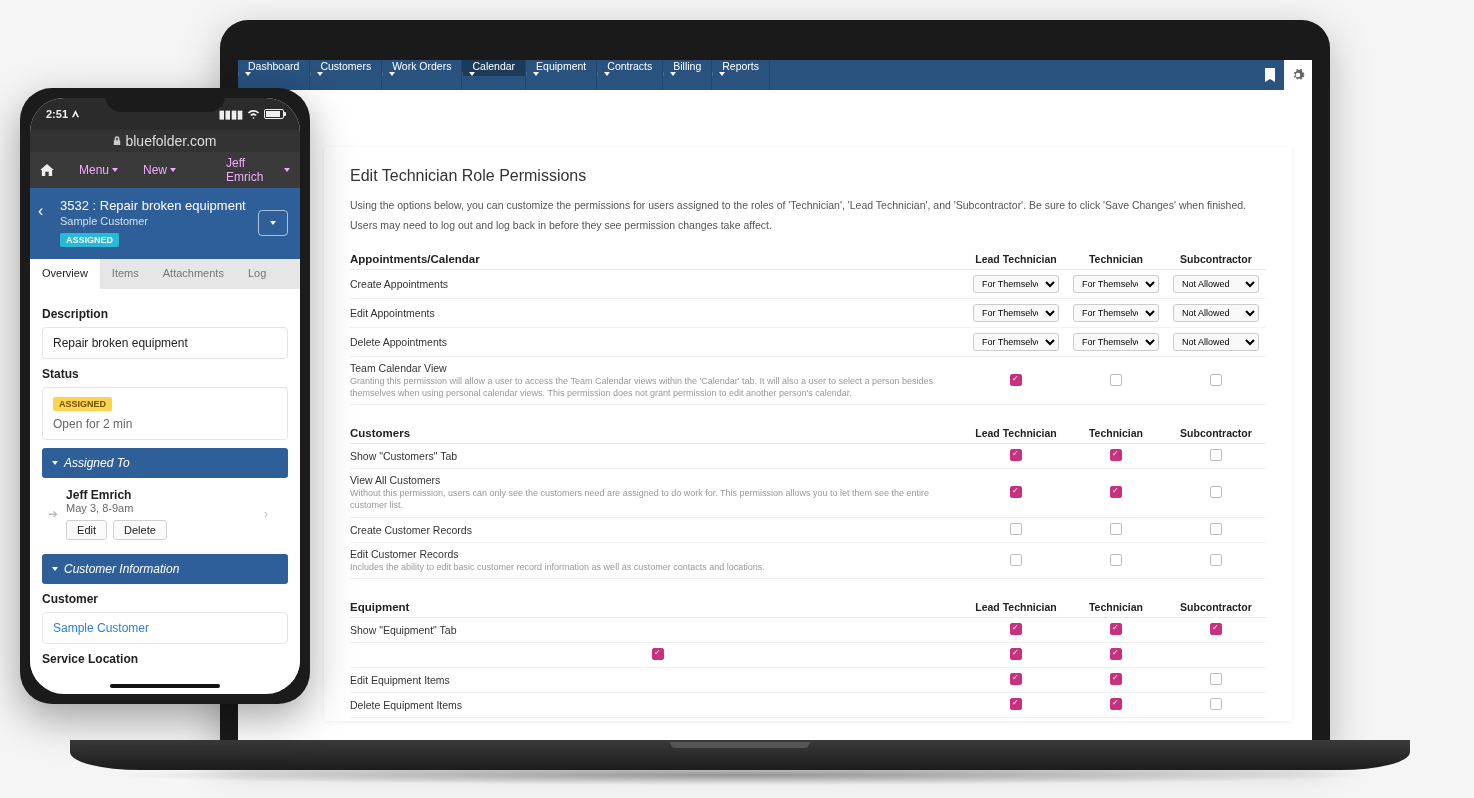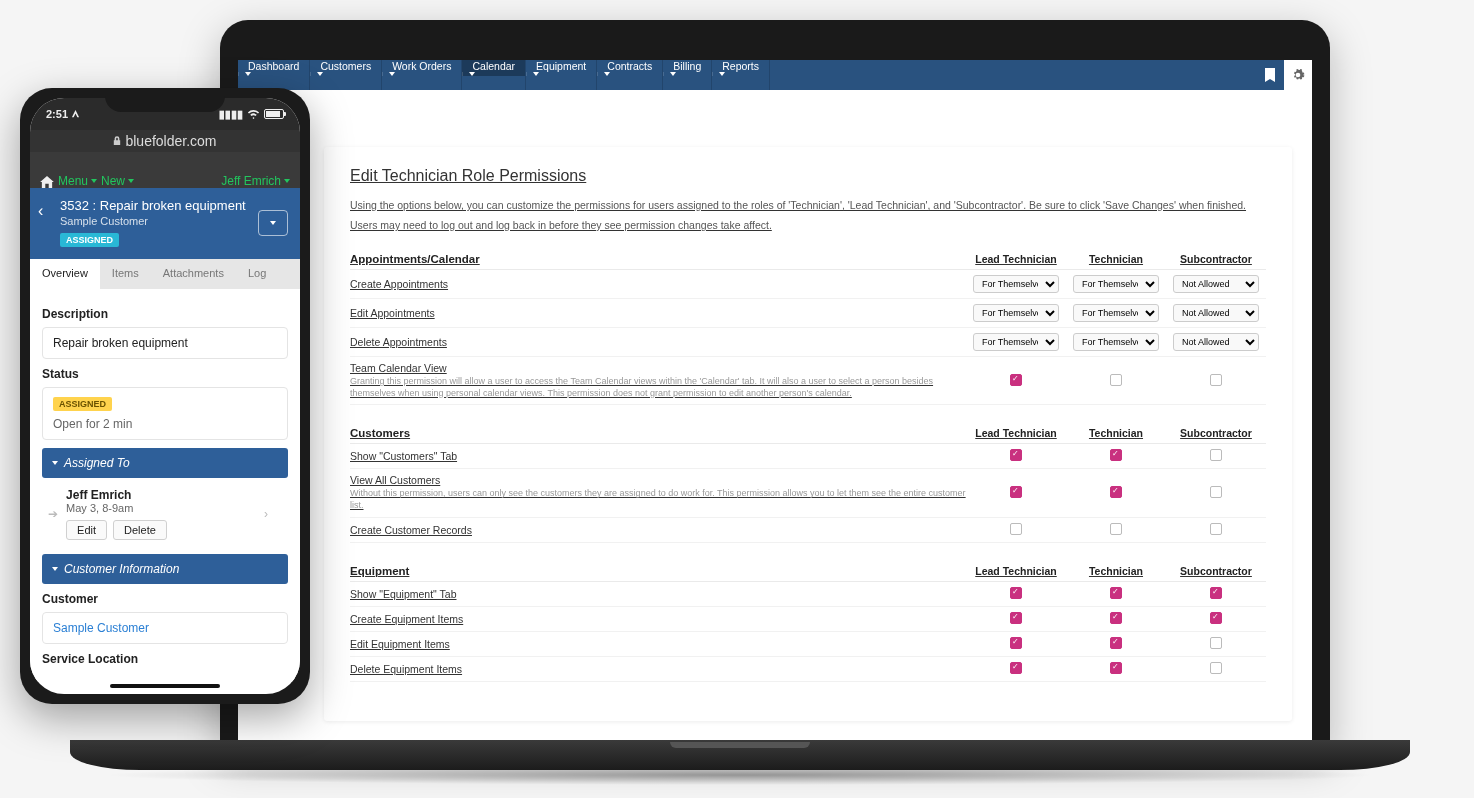--- a/index.html
+++ b/index.html
@@ -23,21 +23,21 @@
   .nav-icon-right { width:28px; display:flex; align-items:center; justify-content:center; cursor:pointer; }
   .nav-icon-right.gear { background:#fff; color:#555; }
 
   .page-header { font-size:18px; font-weight:700; padding:18px 26px; color:#333; }
 
   .page-body { display:flex; height:calc(100% - 30px - 56px); }
   .sidenav { width:86px; padding:6px 0; font-size:10.5px; color:#666; }
   .sidenav-item { padding:6px 10px; cursor:pointer; white-space:nowrap; }
   .sidenav-item.active { color:#1b6fb8; font-weight:600; }
 
-  .content { flex:1; background:#fff; margin:0 20px 20px 0; padding:20px 26px; overflow:auto; box-shadow:0 1px 4px rgba(0,0,0,.08); border-radius:3px;text-decoration:underline; }
+  .content { flex:1; background:#fff; margin:0 20px 20px 0; padding:20px 26px; overflow:auto; box-shadow:0 1px 4px rgba(0,0,0,.08); border-radius:3px; }
   .content h2 { font-size:16px; font-weight:400; color:#333; margin-bottom:14px; }
   .content p.help { font-size:10.5px; color:#555; margin-bottom:8px; }
 
   .perm-section { margin-top:22px; }
   .perm-head { display:grid; grid-template-columns: 1fr 100px 100px 100px; align-items:end; border-bottom:1px solid #eaeaea; padding-bottom:4px; }
   .perm-head .title { font-weight:700; font-size:11.5px; color:#222; }
   .perm-head .colh { font-weight:700; font-size:10.5px; text-align:center; color:#222; }
   .perm-row { display:grid; grid-template-columns: 1fr 100px 100px 100px; align-items:center; padding:5px 0; border-bottom:1px solid #f1f1f1; }
   .perm-row .label { font-size:10.5px; }
   .perm-row .sub { font-size:9px; color:#999; margin-top:2px; line-height:1.3; }
@@ -46,21 +46,21 @@
   .perm-chk { width:12px; height:12px; border:1px solid #bbb; border-radius:2px; display:inline-block; position:relative; background:#fff; }
   .perm-chk.checked { background:#c9307f; border-color:#c9307f; }
   .perm-chk.checked:after { content:"✓"; color:#fff; font-size:8px; position:absolute; left:1px; top:-1px; }
 
   
   .phone { position:absolute; left:20px; top:88px; width:290px; height:616px; border-radius:32px; background:#1b1b1b; padding:10px; box-shadow: 0 14px 40px rgba(0,0,0,.35); z-index:5; }
   .phone:before{content:"";position:absolute;left:50%;top:0;transform:translateX(-50%);width:120px;height:24px;background:#1b1b1b;border-radius:0 0 16px 16px;z-index:3;}
   .phone-screen { width:100%; height:100%; background:#fff; border-radius:34px; overflow:hidden; position:relative; font-size:12px; color:#222; }
   .ph-status { height:32px; background:#2b2b2b; color:#eee; display:flex; align-items:center; justify-content:space-between; padding:0 16px; font-size:11px; font-weight:600; }
   .ph-url { height:22px; background:#333; color:#ddd; display:flex; align-items:center; justify-content:center; gap:4px; font-size:14px; }
-  .ph-nav { height:36px; background:#3a3a3a; color:#22c55e; display:flex; align-items:flex-end; padding:0 10px; gap:4px; font-size:12px;}
+  .ph-nav { height:36px; background:#3a3a3a; color:#f0abfc; display:flex; align-items:center; padding:0 10px; gap:25px; font-size:12px;}
   .ph-nav .sp{flex:1;}
   .ph-nav span{cursor:pointer; display:flex; align-items:center; gap:3px;}
 
   .ph-hero { background:#2e5f99; color:#fff; padding:10px 12px 12px 12px; position:relative; }
   .ph-hero .back { position:absolute; left:8px; top:14px; font-size:16px; cursor:pointer; }
   .ph-hero .ttl { font-size:13px; font-weight:500; margin-left:18px; }
   .ph-hero .sub { font-size:11px; opacity:.8; margin-left:18px; margin-top:2px;}
   .badge { display:inline-block; background:#29b8d6; color:#fff; font-size:9px; font-weight:700; padding:2px 6px; border-radius:2px; margin-left:18px; margin-top:6px;}
   .hero-btn { position:absolute; right:12px; top:22px; width:30px; height:26px; border:1px solid rgba(255,255,255,.6); border-radius:4px; display:flex; align-items:center; justify-content:center; font-size:10px; cursor:pointer; }
 
@@ -229,29 +229,38 @@
                   <div>
                     <div class="label">Show "Customers" Tab</div>
                   </div>
                   <div class="perm-cell"><span class="perm-chk checked"></span></div>
                   <div class="perm-cell"><span class="perm-chk checked"></span></div>
                   <div class="perm-cell"><span class="perm-chk"></span></div>
                 </div>
                 <div class="perm-row">
                   <div>
                     <div class="label">View All Customers</div>
-                    <div class="sub">Without this permission, users can only see the customers they are assigned to do work for. This permission allows you to let them see the entire customer list.</div>
+                    <div class="sub">Without this permission, users can only see the customers need are assigned to do work for. This permission allows you to let them see the entire customer list.</div>
                   </div>
                   <div class="perm-cell"><span class="perm-chk checked"></span></div>
                   <div class="perm-cell"><span class="perm-chk checked"></span></div>
                   <div class="perm-cell"><span class="perm-chk"></span></div>
                 </div>
                 <div class="perm-row">
                   <div>
                     <div class="label">Create Customer Records</div>
+                  </div>
+                  <div class="perm-cell"><span class="perm-chk"></span></div>
+                  <div class="perm-cell"><span class="perm-chk"></span></div>
+                  <div class="perm-cell"><span class="perm-chk"></span></div>
+                </div>
+                <div class="perm-row">
+                  <div>
+                    <div class="label">Edit Customer Records</div>
+                    <div class="sub">Includes the ability to edit basic customer record information as well as customer contacts and locations.</div>
                   </div>
                   <div class="perm-cell"><span class="perm-chk"></span></div>
                   <div class="perm-cell"><span class="perm-chk"></span></div>
                   <div class="perm-cell"><span class="perm-chk"></span></div>
                 </div>
               </div>
               <div class="perm-section">
                 <div class="perm-head">
                   <div class="title">Equipment</div>
                   <div class="colh">Lead Technician</div>
@@ -260,23 +269,20 @@
                 </div>
                 <div class="perm-row">
                   <div>
                     <div class="label">Show "Equipment" Tab</div>
                   </div>
                   <div class="perm-cell"><span class="perm-chk checked"></span></div>
                   <div class="perm-cell"><span class="perm-chk checked"></span></div>
                   <div class="perm-cell"><span class="perm-chk checked"></span></div>
                 </div>
                 <div class="perm-row">
-                  <div>
-                    <div class="label">Create Equipment Items</div>
-                  </div>
                   <div class="perm-cell"><span class="perm-chk checked"></span></div>
                   <div class="perm-cell"><span class="perm-chk checked"></span></div>
                   <div class="perm-cell"><span class="perm-chk checked"></span></div>
                 </div>
                 <div class="perm-row">
                   <div>
                     <div class="label">Edit Equipment Items</div>
                   </div>
                   <div class="perm-cell"><span class="perm-chk checked"></span></div>
                   <div class="perm-cell"><span class="perm-chk checked"></span></div>

